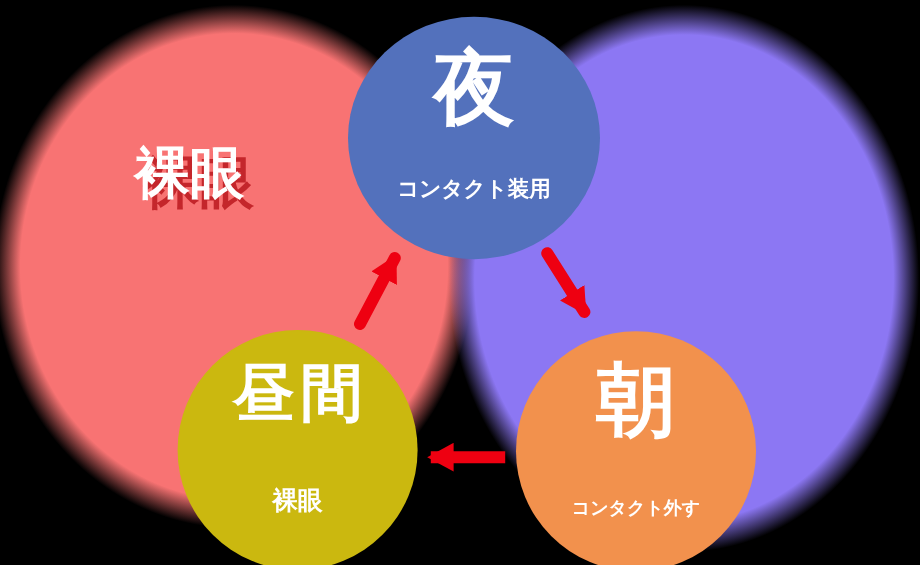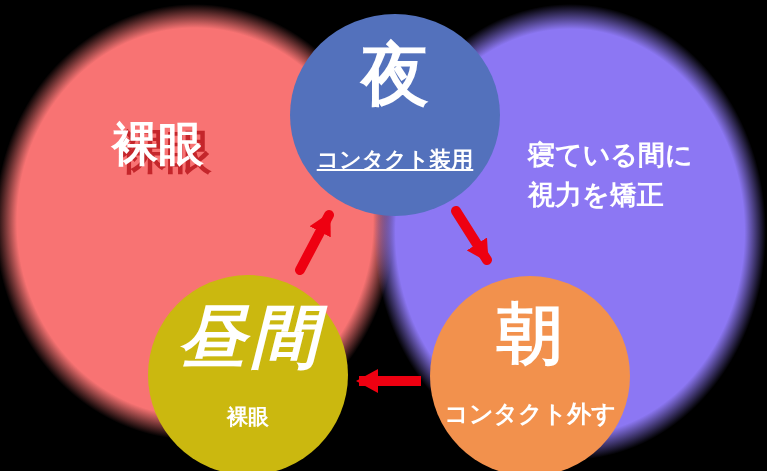--- a/index.html
+++ b/index.html
@@ -26,25 +26,25 @@
   
   .night   { left: 290px; top: 14px;  width: 210px; height: 202px; background: #5371bc; }
   .daytime { left: 148px; top: 275px; width: 200px; height: 200px; background: #cbb80f; }
   .morning { left: 430px; top: 276px; width: 200px; height: 200px; background: #f2914d; }
 
   .circle .title, .circle .subtitle {
     position: absolute; left: 0; right: 0;
     text-align: center; color: #fff; font-weight: 700;
   }
   .night .title    { top: 26px;  font-size: 68px; line-height: 1; }
-  .night .subtitle { top: 131px; font-size: 22px; text-decoration: underline; }
-  .daytime .title  { top: 27px;  font-size: 68px; line-height: 1; letter-spacing: 5px; text-indent: 5px; font-style: italic; }
+  .night .subtitle { top: 131px; font-size: 18px; }
+  .daytime .title  { top: 27px;  font-size: 52px; line-height: 1; letter-spacing: 5px; text-indent: 5px; }
   .daytime .subtitle { top: 128px; font-size: 21px; }
   .morning .title  { top: 24px;  font-size: 66px; line-height: 1; }
-  .morning .subtitle { top: 122px; font-size: 24px; }
+  .morning .subtitle { top: 138px; font-size: 15px; }
 
   .label { position: absolute; color: #fff; font-weight: 700; }
   .label span { display: block; }
   .label-naked-eye {
     left: 112px; top: 114px;
     font-size: 46px; line-height: 61px;
     text-shadow: 8px 8px 0 #c4262b;
   }
   .label-sleep {
     left: 528px; top: 135px;
@@ -62,24 +62,20 @@
 
 <div class="stage">
 
   <div class="circle region-red"></div>
   <div class="circle region-purple"></div>
 
   <div class="label label-naked-eye">
     <span>裸眼</span>
   </div>
 
-  <div class="label label-sleep">
-    <span>寝ている間に</span>
-    <span>視力を矯正</span>
-  </div>
 
   <div class="circle night">
     <div class="title">夜</div>
     <div class="subtitle">コンタクト装用</div>
   </div>
 
   <div class="circle daytime">
     <div class="title">昼間</div>
     <div class="subtitle">裸眼</div>
   </div>

